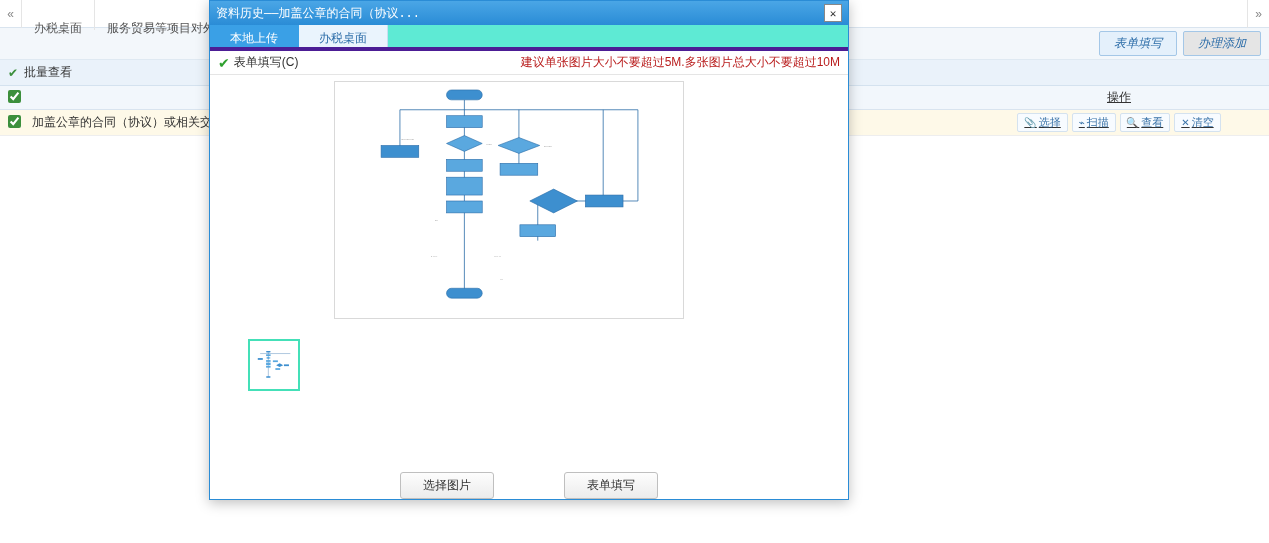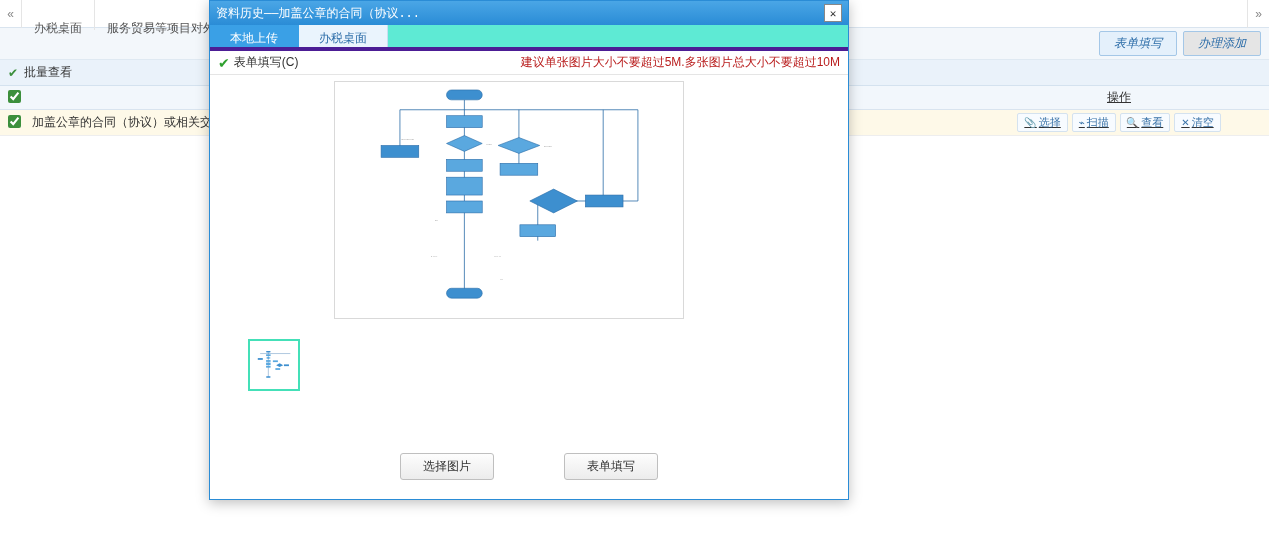--- a/index.html
+++ b/index.html
@@ -43,21 +43,21 @@
     .modal-subbar .chk-ico { color: #2fa12f; margin-right: 4px; font-size: 14px; }
     .modal-subbar .warn { margin-left: auto; color: #b91c1c; }
     .modal-body { flex: 1; position: relative; background: #fff; overflow: hidden; }
     
     .preview-big { position: absolute; left: 124px; top: 6px; width: 350px; height: 238px; border: 1px solid #d9d9d9; background: #fff; }
     .flowchart { width: 100%; height: 100%; }
     
     .thumb { position: absolute; left: 38px; top: 264px; width: 52px; height: 52px; border: 2px solid #44e0b8; background: #fff; padding: 2px; }
     .thumb svg { width: 100%; height: 100%; }
     
-    .modal-foot { height: 46px; display: flex; align-items: flex-start; justify-content: center; gap: 70px; }
+    .modal-foot { height: 46px; display: flex; align-items: flex-end; justify-content: center; gap: 70px; }
     .mf-btn { padding: 4px 22px; border: 1px solid #bfbfbf; background: linear-gradient(#fdfdfd,#ececec); border-radius: 3px; color: #333; font-size: 12px; cursor: pointer; }
     
     input[type=checkbox]{ accent-color:#3c8f3c; width:13px; height:13px; }
   </style>
 </head>
 <body>
 
 <div class="top-tabbar">
   <div class="top-tab-scroll-left">«</div>
   <div class="top-tab">办税桌面</div>

